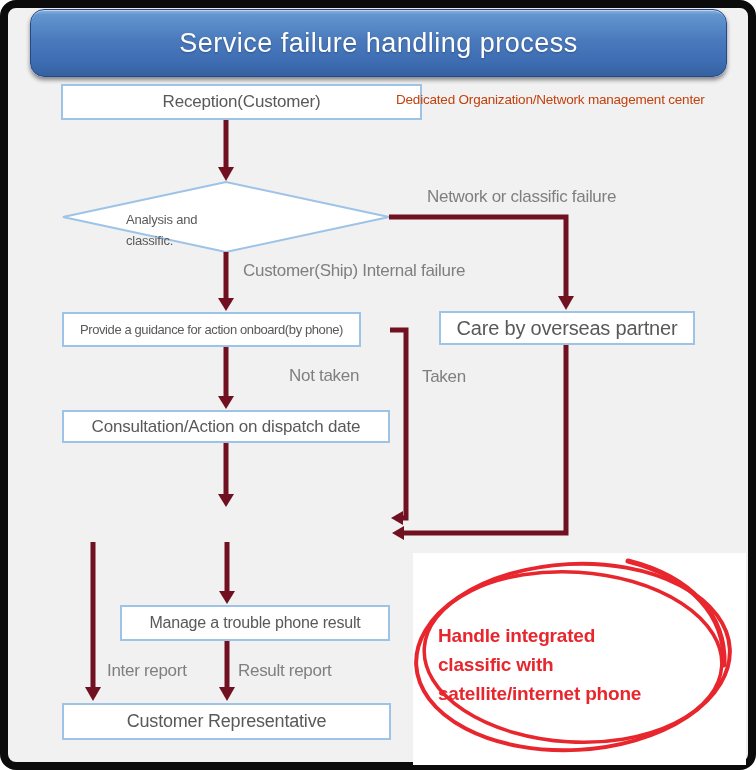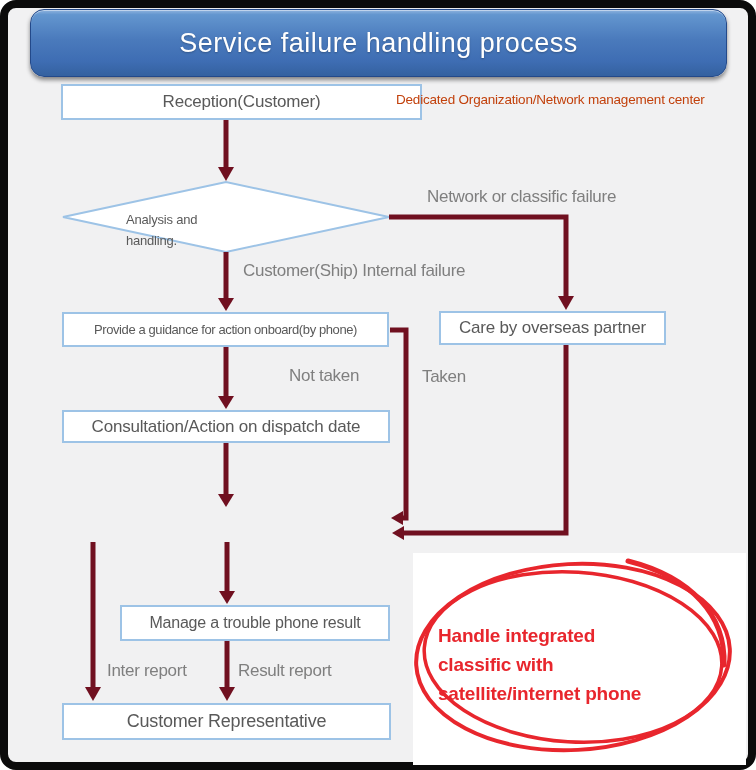--- a/index.html
+++ b/index.html
@@ -40,22 +40,22 @@
   }
   #dedicated-label { left:396px; top:92px; font-size:13.5px; color:#c2410c; letter-spacing:-.2px; }
   #network-label  { left:427px; top:187px; }
   #internal-label { left:243px; top:261px; }
   #nottaken-label { left:245px; top:366px;margin-left:44px; }
   #taken-label    { left:422px; top:367px; }
   #inter-label    { left:107px; top:661px;text-align:right; }
   #result-label   { left:238px; top:661px; }
 
   #reception-box    { left:45px;  top:84px;  width:361px; height:36px; font-size:17px;margin-left:16px; }
-  #provide-box      { left:62px;  top:312px; width:327px; height:35px; font-size:13px; letter-spacing:-.4px; }
-  #care-box         { left:439px; top:311px; width:227px; height:34px; font-size:17px; }
+  #provide-box      { left:62px;  top:312px; width:299px; height:35px; font-size:13px; letter-spacing:-.4px; }
+  #care-box         { left:439px; top:311px; width:256px; height:34px; font-size:20px; }
   #consultation-box { left:62px;  top:410px; width:328px; height:33px; font-size:17px; }
   #reporting-box    { left:62px;  top:508px; width:330px; height:34px; font-size:19px; }
   #manage-box       { left:120px; top:605px; width:270px; height:36px; font-size:16px; }
   #customer-box     { left:62px;  top:703px; width:329px; height:37px; font-size:18px; }
 
   #diamond-text {
     position:absolute; left:126px; top:193px; width:200px;
     text-align:left; color:#595959; font-size:13px; line-height:21px;
     letter-spacing:-.2px;
     margin-top:16px;
@@ -147,21 +147,21 @@
       <path class="sketch" stroke-width="5" d="M 55,-96 C 118,-80 153,-42 151,8"></path>
     </g>
   </svg>
 
   <div class="flow-box" id="reception-box">
     <span>Reception(Customer)</span>
   </div>
 
   <div id="diamond-text">
     <div>Analysis and</div>
-    <div>handling.</div>
+    <div>classific.</div>
   </div>
 
   <div class="flow-box" id="provide-box">
     <span>Provide a guidance for action onboard(by phone)</span>
   </div>
 
   <div class="flow-box" id="care-box">
     <span>Care by overseas partner</span>
   </div>
 

